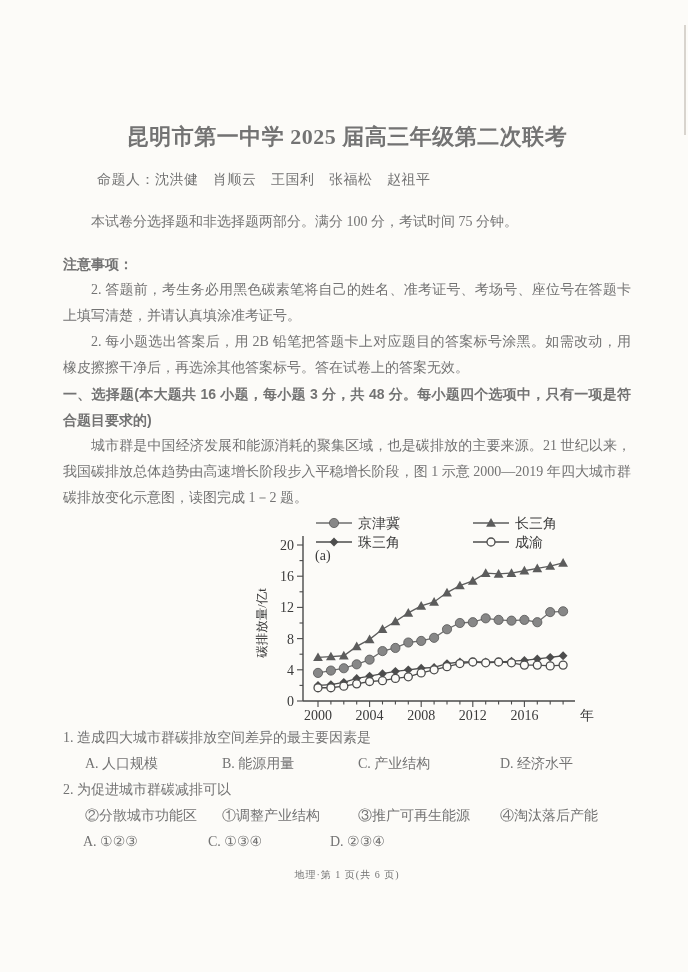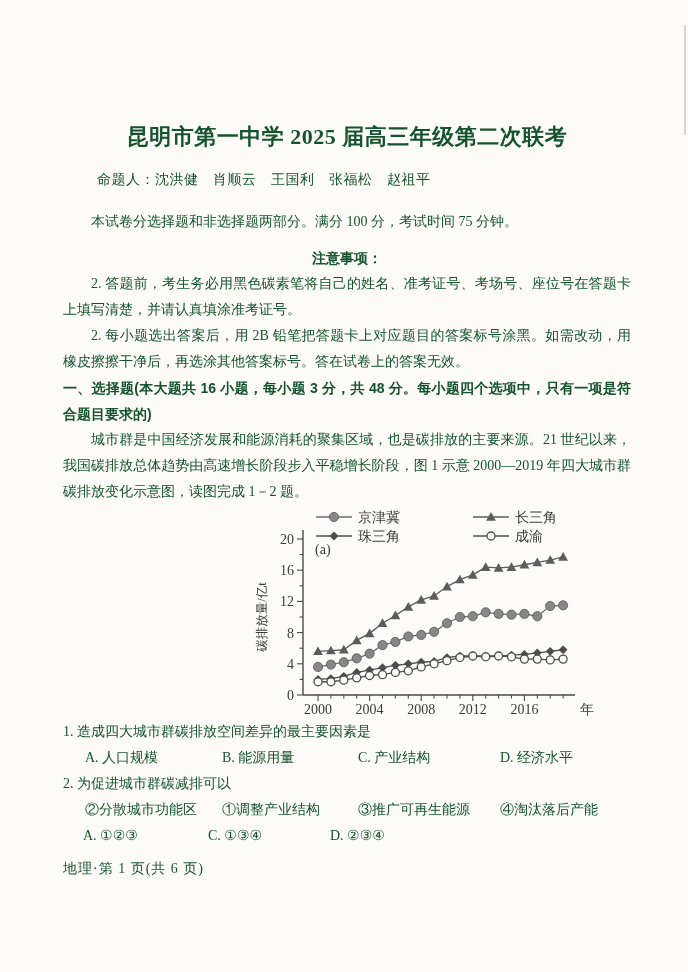--- a/index.html
+++ b/index.html
@@ -3,21 +3,21 @@
 <meta charset="utf-8">
 <style>
   * { margin: 0; padding: 0; box-sizing: border-box; }
   html, body { background: #e8e6e2; }
   .page {
     position: relative;
     width: 688px;
     height: 972px;
     margin: 0 auto;
     background: #fcfbf8;
-    color: #14532d;
+    color: #737373;
     font-family: "Liberation Serif", "DejaVu Serif", serif;
     font-size: 14px;
     line-height: 26px;
     overflow: hidden;
   }
   .content { padding: 122px 57px 0 63px; }
   .title {
     text-align: center;
     font-size: 22px;
     font-weight: bold;
@@ -26,40 +26,40 @@
   }
   .subtitle {
     text-align: center;
     font-size: 21px;
     font-weight: bold;
     line-height: 30px;
     margin-top: 15px;
   }
   .examiners { margin-top: 15px; padding-left: 34px; font-size: 14px; letter-spacing: 0.5px; }
   .intro { margin-top: 16px; text-indent: 2em; }
-  .notice-head { margin-top: 10px; font-weight: bold; font-family: "Liberation Sans", "DejaVu Sans", sans-serif; font-size: 14px; text-align: center; }
+  .notice-head { margin-top: 16px; font-weight: bold; font-family: "Liberation Sans", "DejaVu Sans", sans-serif; font-size: 14px; }
   .para { text-indent: 2em; text-align: justify; }
   .section-head {
     font-weight: bold;
     font-family: "Liberation Sans", "DejaVu Sans", sans-serif;
     font-size: 14px;
     text-align: justify;
   }
   .figure { width: 352px; margin: 2px 0 0 190px; }
   .figure svg { display: block; }
   .fig-caption { text-align: center; font-size: 14px; line-height: 18px; margin-top: 0px; }
   .q-stem { text-align: justify; }
   .q-num { display: inline-block; }
   .opts {
     display: grid;
     grid-template-columns: 137px 136px 142px auto;
     padding-left: 22px;
   }
   .opts.narrow { grid-template-columns: 125px 122px 125px auto; padding-left: 20px; }
-  .footer { text-align: left; font-size: 14px; margin-top: 7px; letter-spacing: 1px; }
+  .footer { text-align: center; font-size: 10px; margin-top: 7px; letter-spacing: 1px; }
   .scan-edge {
     position: absolute; right: 2px; top: 25px; width: 2px; height: 110px;
     background: #b9b4ac; opacity: 0.55;
   }
   .tick  { font: 14px "Liberation Serif", "DejaVu Serif", serif; fill: #3b3b3b; }
   .leg   { font: 14px "Liberation Serif", "DejaVu Serif", serif; fill: #3b3b3b; }
   .ylab  { font: 12.5px "Liberation Serif", "DejaVu Serif", serif; fill: #3b3b3b; }
 </style>
 </head>
 <body>

